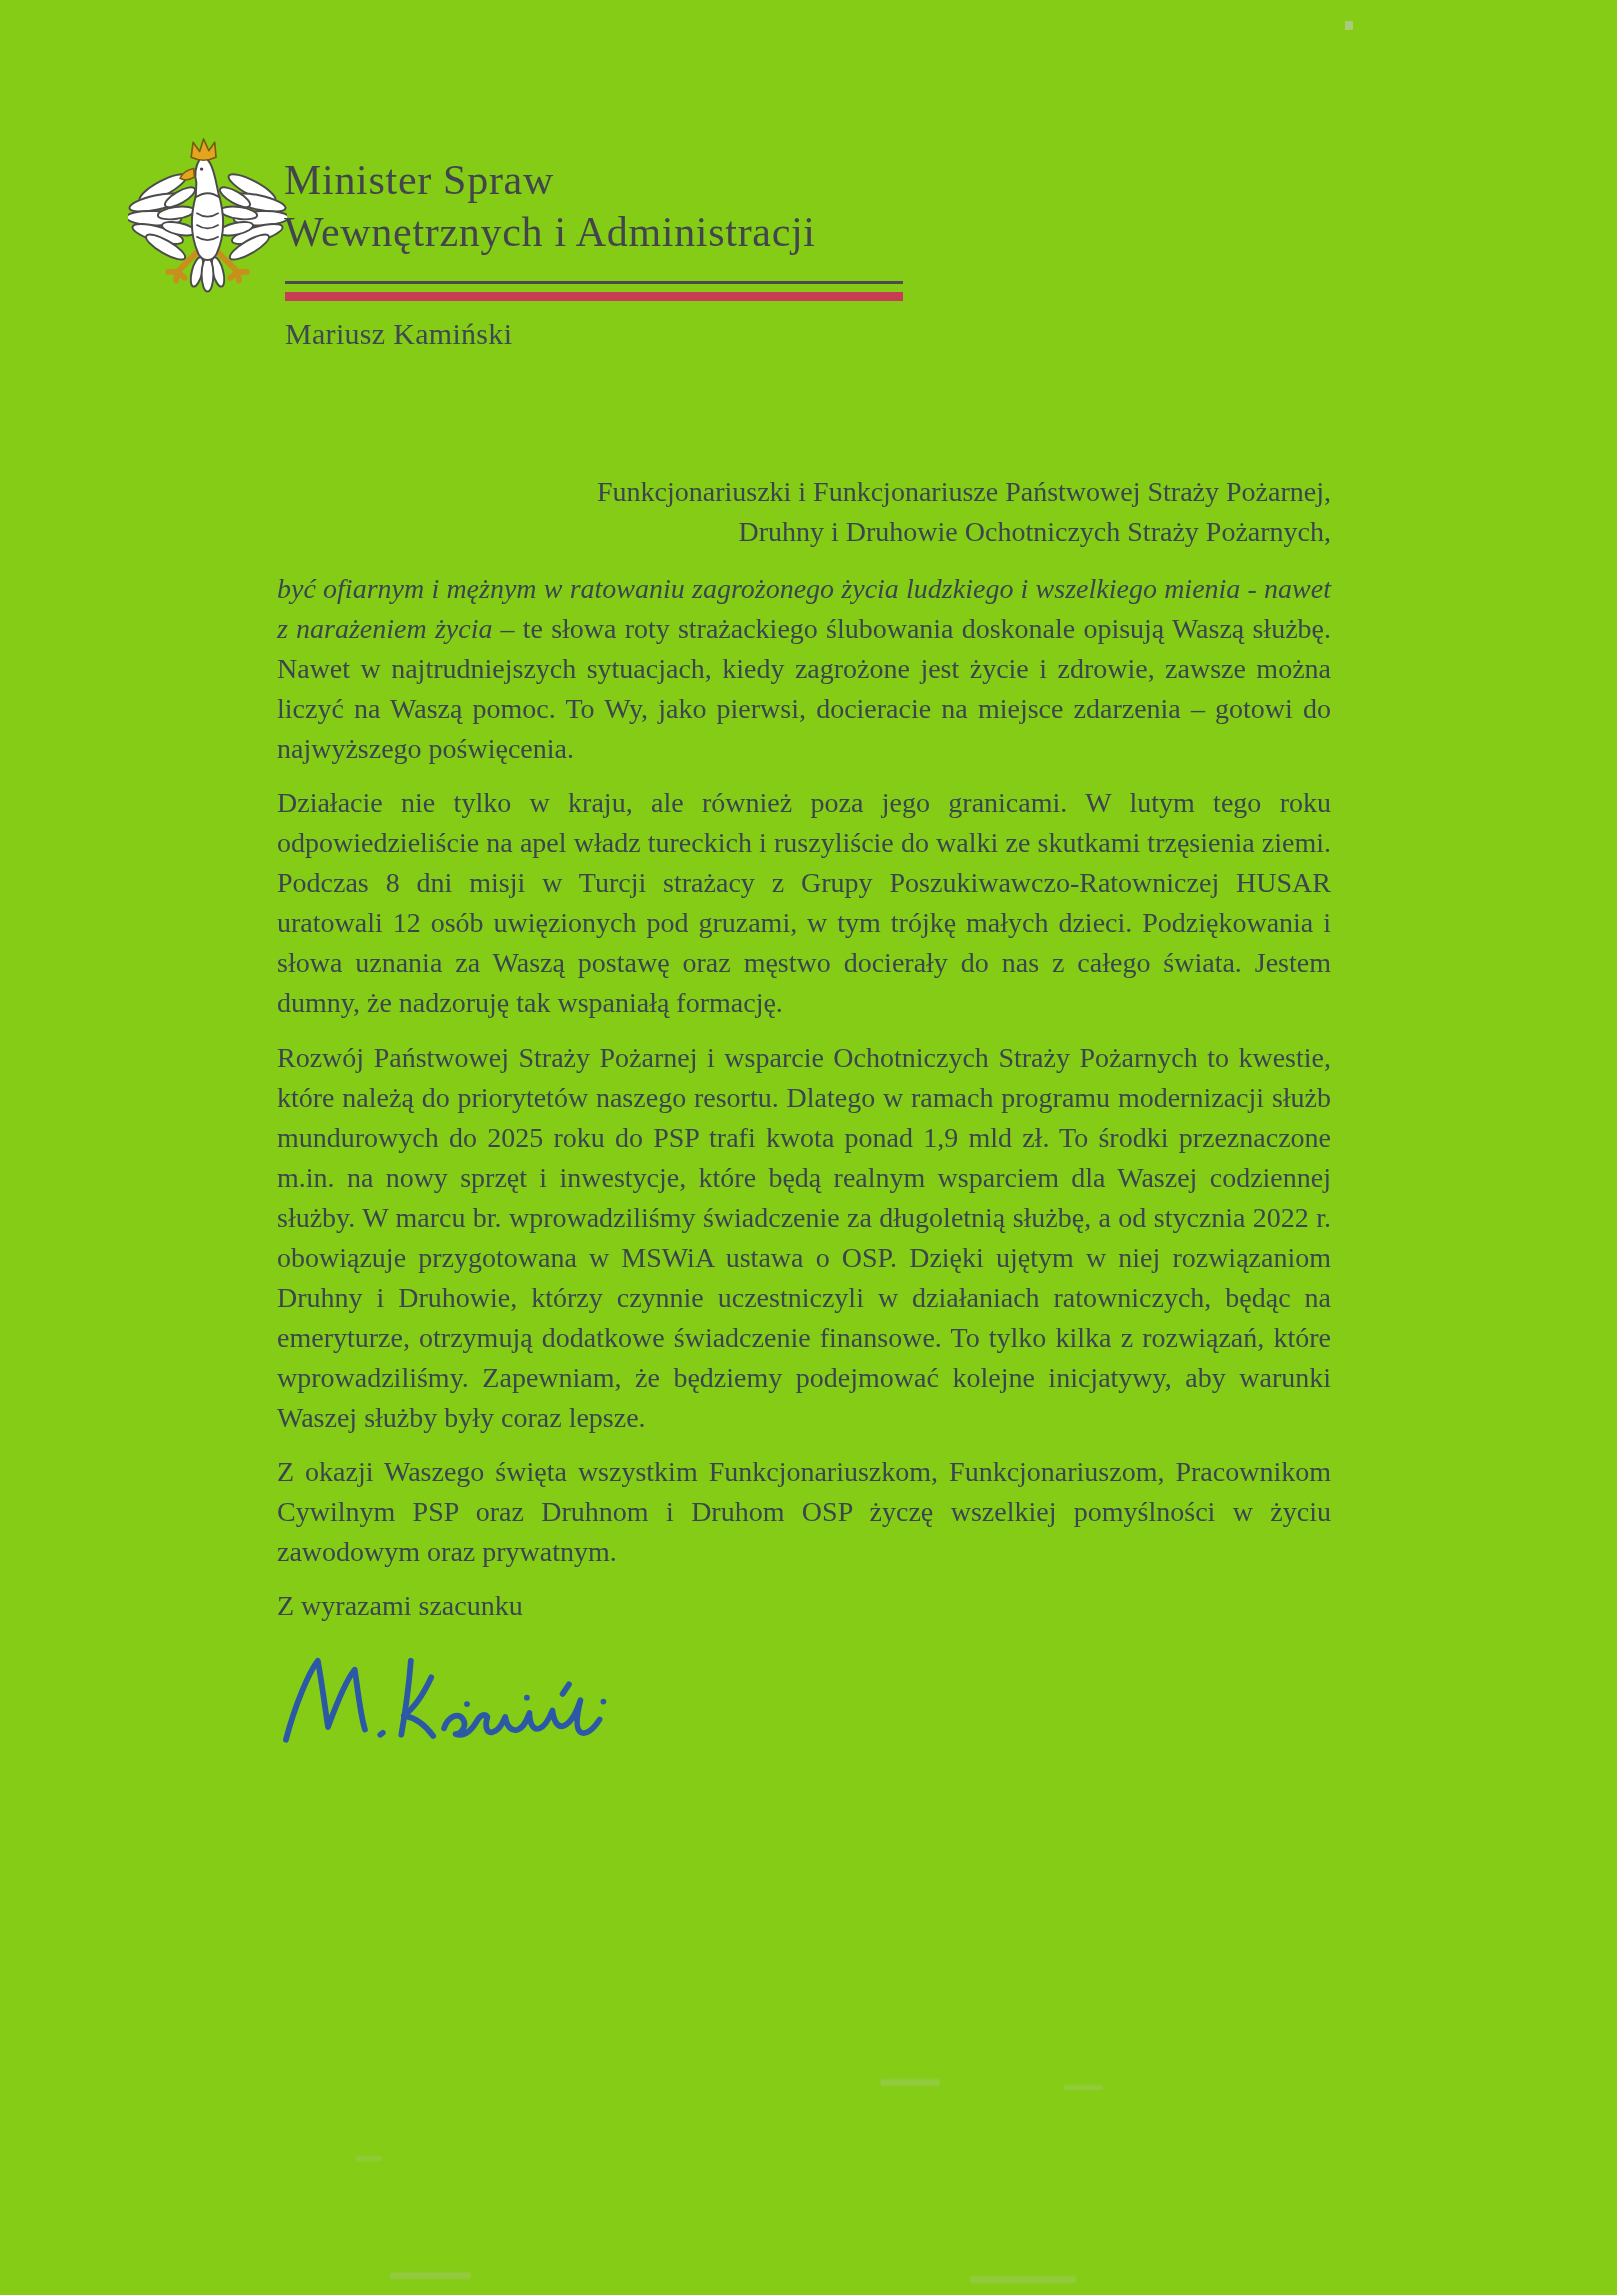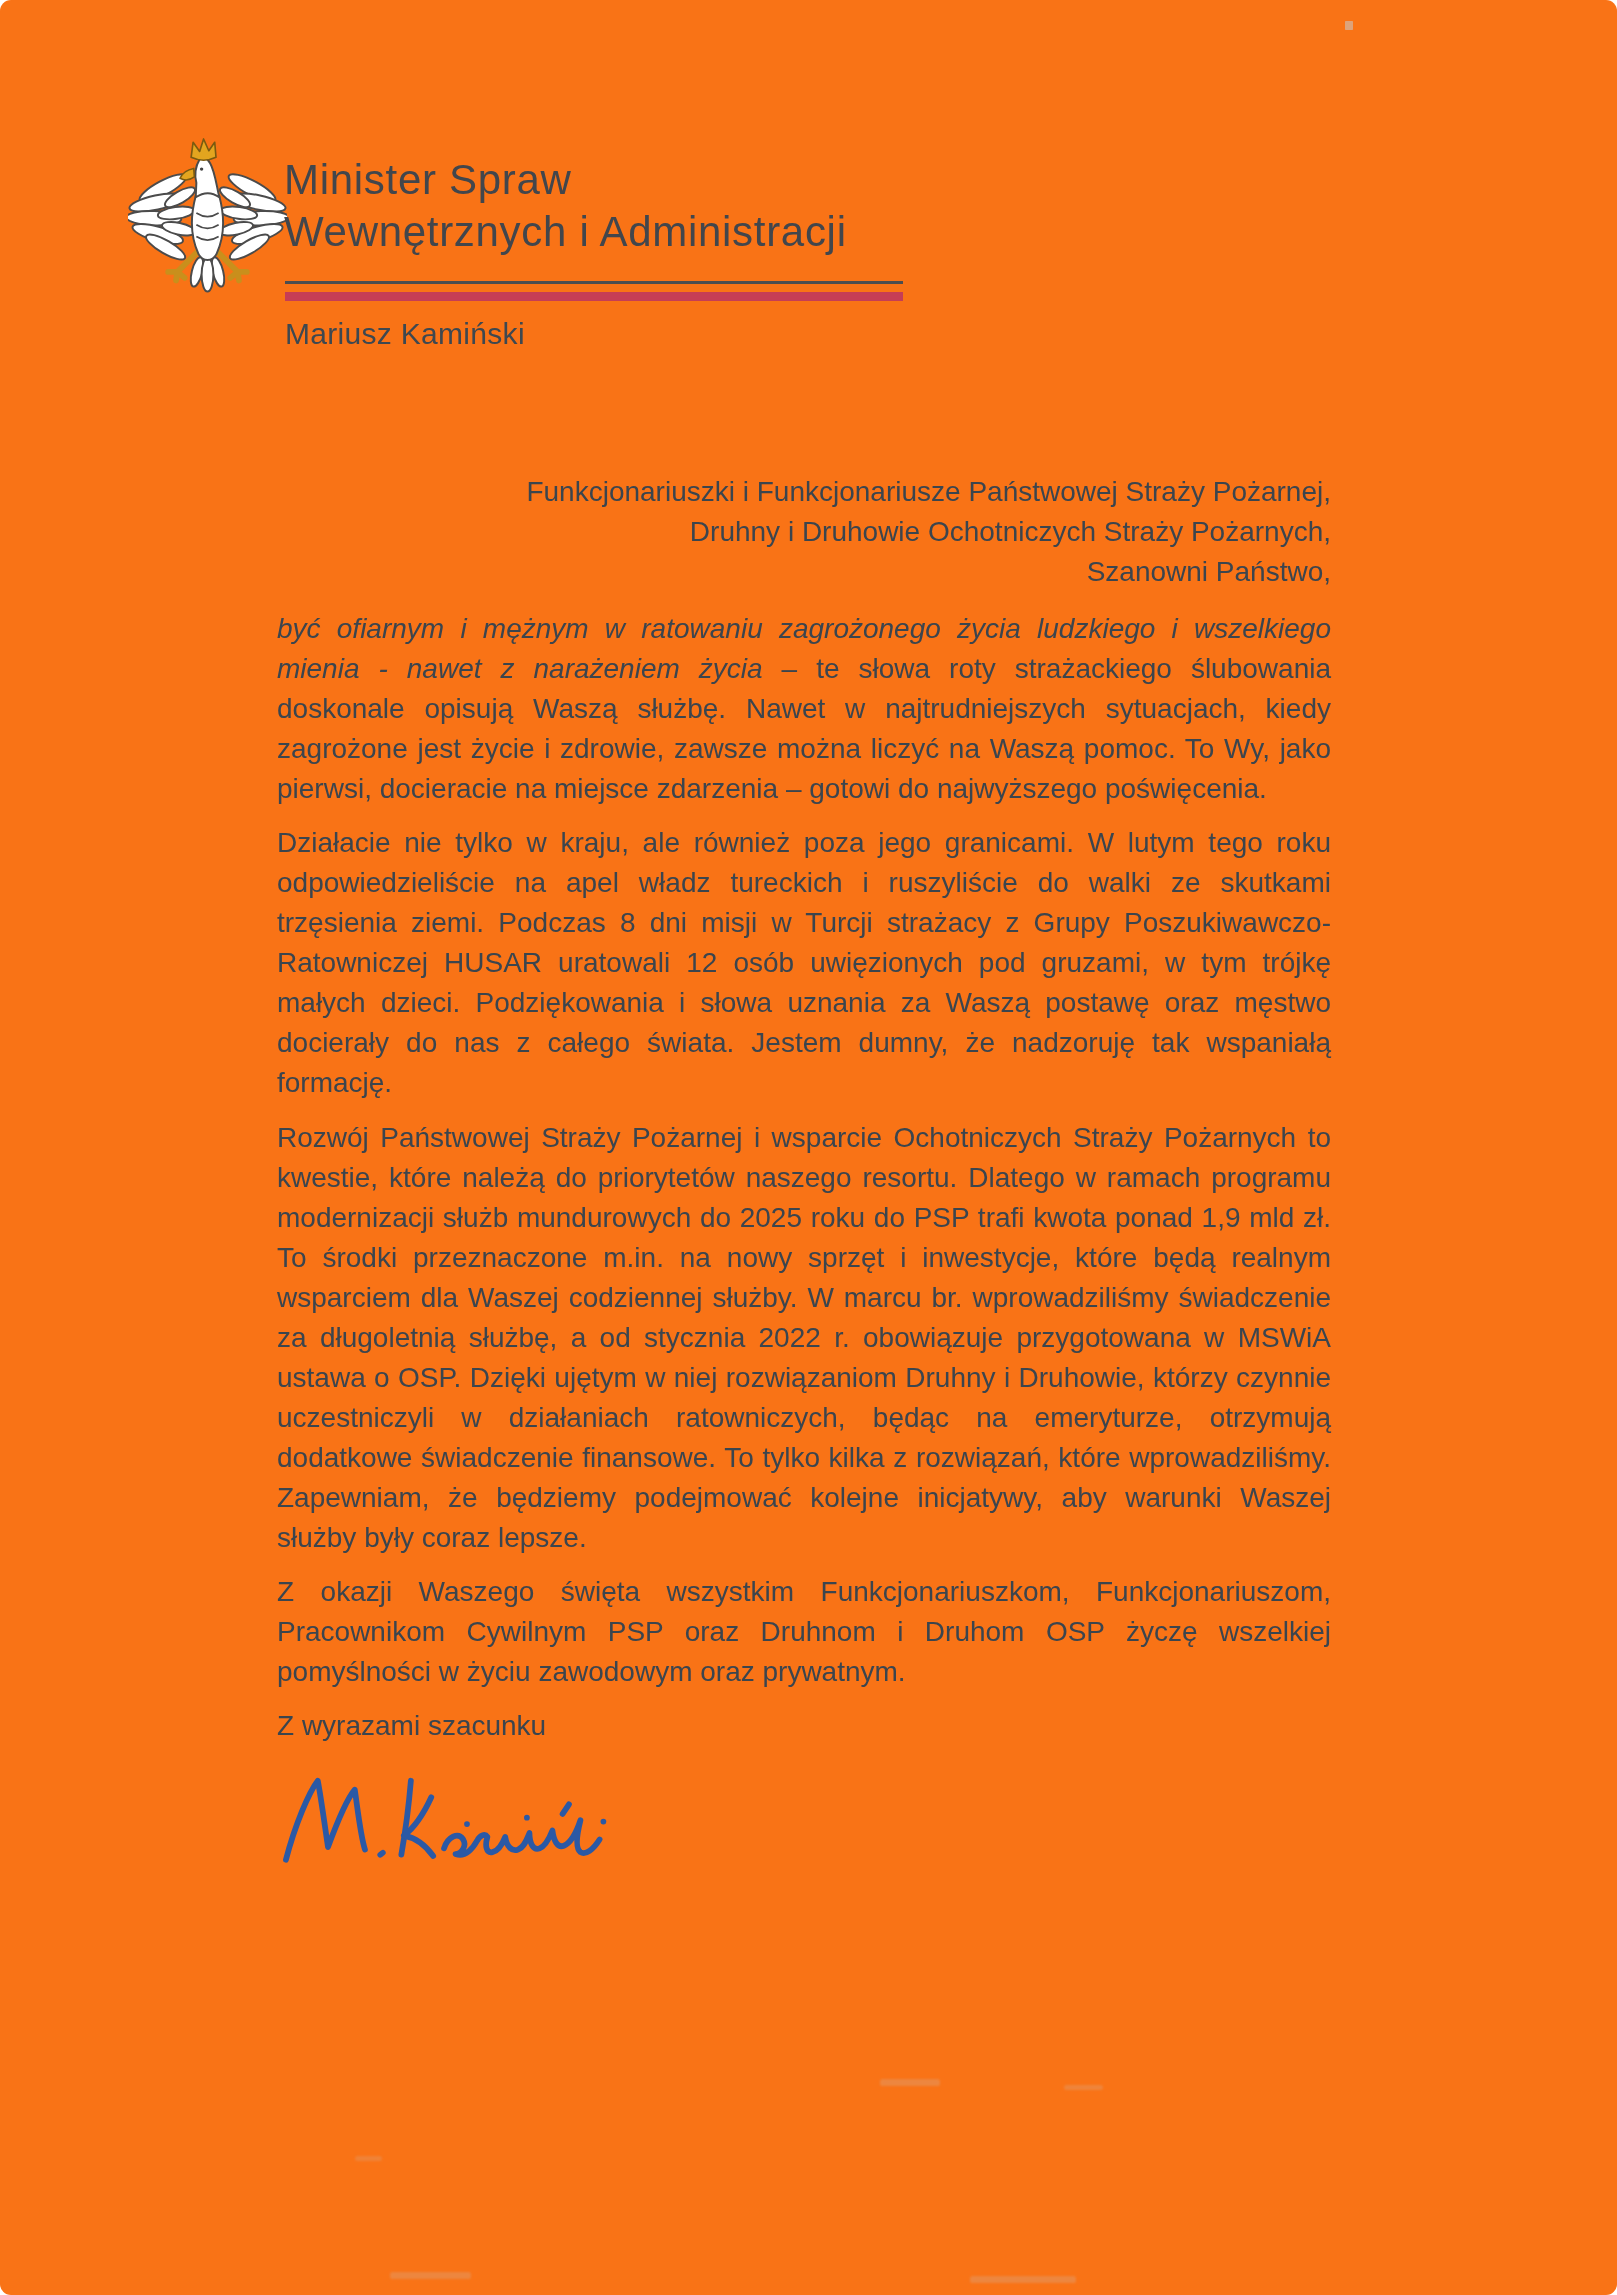--- a/index.html
+++ b/index.html
@@ -1,22 +1,21 @@
 <!DOCTYPE html>
 <html lang="pl" style="font-size:10.4px"><head>
 <meta charset="utf-8">
 <style>
   html,body{margin:0;padding:0;background:#ffffff;}
   .page{
     position:relative;
     width:1617px;height:2295px;
-    background:#f97316;
-    font-family:Liberation Sans, sans-serif;
+    background:#84cc16;
+    font-family:Liberation Serif, serif;
     overflow:hidden;
-    border-radius:11px;
   }
   
   .emblem{position:absolute;left:128px;top:137px;width:159px;height:167px;}
   .ministry-title{
     position:absolute;left:284px;top:154px;
     font-size:42px;line-height:52px;font-weight:400;
     color:#42464c;letter-spacing:0.7px;white-space:nowrap;
   }
   .flag{position:absolute;left:285px;top:281px;width:618px;}
   .flag-top-rule{height:3.3px;background:#4d4d4f;}
@@ -107,21 +106,20 @@
     <div class="flag-red-band" style="background:#c63d55;"></div>
   </div>
 
   <div class="minister-name">Mariusz Kamiński</div>
 
   <div class="letter-body">
 
     <div class="salutation">
       <div>Funkcjonariuszki i Funkcjonariusze Państwowej Straży Pożarnej,</div>
       <div>Druhny i Druhowie Ochotniczych Straży Pożarnych,</div>
-      <div>Szanowni Państwo,</div>
     </div>
 
     <p><span class="italic-lead">być ofiarnym i mężnym w ratowaniu zagrożonego życia ludzkiego i wszelkiego mienia - nawet z narażeniem życia</span><span> – te słowa roty strażackiego ślubowania doskonale opisują Waszą służbę. Nawet w najtrudniejszych sytuacjach, kiedy zagrożone jest życie i zdrowie, zawsze można liczyć na Waszą pomoc. To Wy, jako pierwsi, docieracie na miejsce zdarzenia – gotowi do najwyższego poświęcenia.</span></p>
 
 
     <p>Działacie nie tylko w kraju, ale również poza jego granicami. W lutym tego roku odpowiedzieliście na apel władz tureckich i ruszyliście do walki ze skutkami trzęsienia ziemi. Podczas 8 dni misji w Turcji strażacy z Grupy Poszukiwawczo-Ratowniczej HUSAR uratowali 12 osób uwięzionych pod gruzami, w tym trójkę małych dzieci. Podziękowania i słowa uznania za Waszą postawę oraz męstwo docierały do nas z całego świata. Jestem dumny, że nadzoruję tak wspaniałą formację.</p>
 
     <p>Rozwój Państwowej Straży Pożarnej i wsparcie Ochotniczych Straży Pożarnych to kwestie, które należą do priorytetów naszego resortu. Dlatego w ramach programu modernizacji służb mundurowych do 2025 roku do PSP trafi kwota ponad 1,9 mld zł. To środki przeznaczone m.in. na nowy sprzęt i inwestycje, które będą realnym wsparciem dla Waszej codziennej służby. W marcu br. wprowadziliśmy świadczenie za długoletnią służbę, a od stycznia 2022 r. obowiązuje przygotowana w MSWiA ustawa o OSP. Dzięki ujętym w niej rozwiązaniom Druhny i Druhowie, którzy czynnie uczestniczyli w działaniach ratowniczych, będąc na emeryturze, otrzymują dodatkowe świadczenie finansowe. To tylko kilka z rozwiązań, które wprowadziliśmy. Zapewniam, że będziemy podejmować kolejne inicjatywy, aby warunki Waszej służby były coraz lepsze.</p>
 
     <p>Z okazji Waszego święta wszystkim Funkcjonariuszkom, Funkcjonariuszom, Pracownikom Cywilnym PSP oraz Druhnom i Druhom OSP życzę wszelkiej pomyślności w życiu zawodowym oraz prywatnym.</p>

